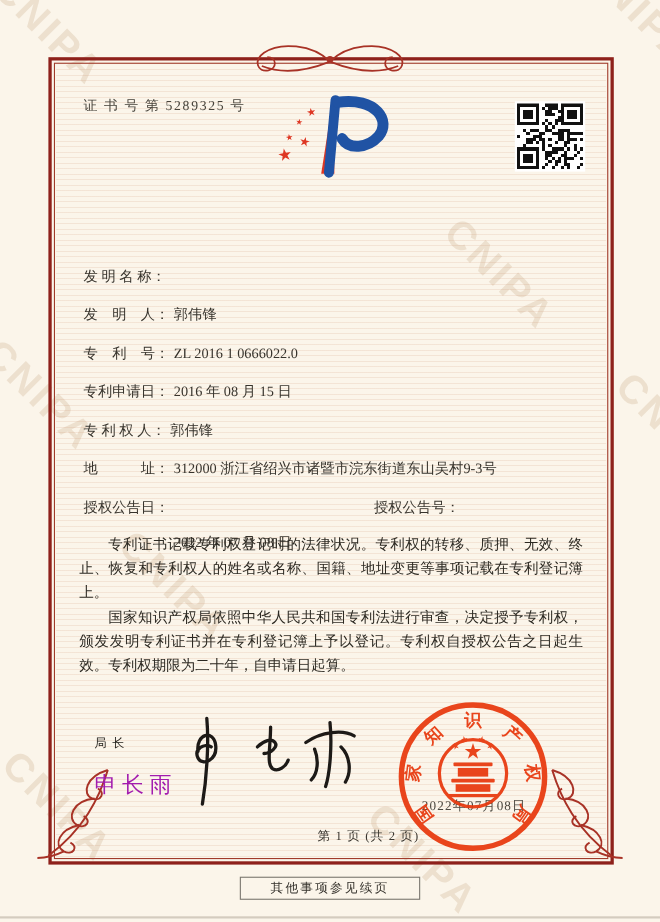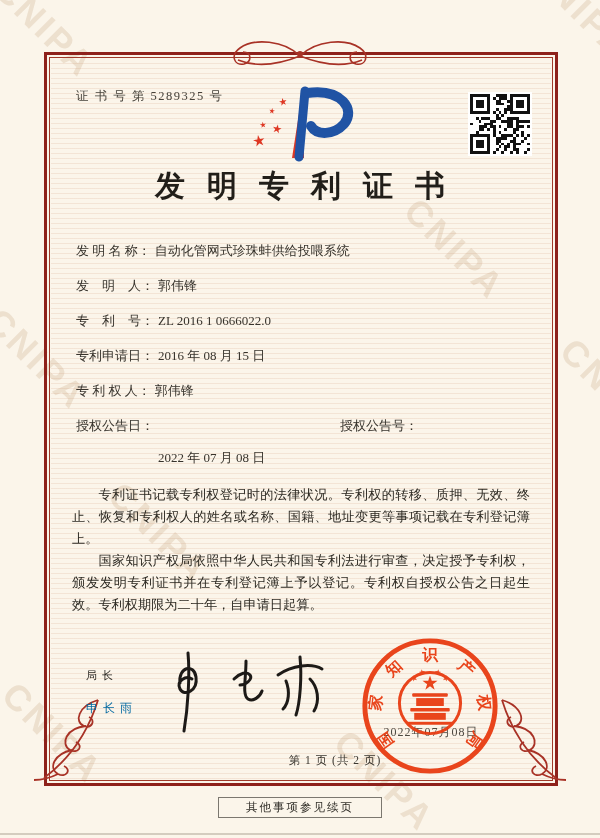--- a/index.html
+++ b/index.html
@@ -36,21 +36,21 @@
   .fvalue{margin-left:4px;}
   .fvalue.wide{flex:0 0 176px;margin-right:6px;margin-top:32px;}
 
   
   .body-text{position:absolute;left:72px;top:484px;width:458px;font-size:13.2px;line-height:22px;
              text-align:justify;color:#2c2922;}
   .body-text p{margin:0;text-indent:2em;}
 
   
   .sig-title{position:absolute;left:86px;top:668px;font-size:11px;letter-spacing:5px;color:#26231e;}
-  .sig-name{position:absolute;left:86px;top:700px;font-size:12px;letter-spacing:5px;color:#0369a1;}
+  .sig-name{position:absolute;left:86px;top:700px;font-size:20px;letter-spacing:5px;color:#a21caf;}
   .sig-hand{position:absolute;left:150px;top:645px;}
 
   
   .seal-date{position:absolute;left:362px;top:724px;width:138px;text-align:center;font-size:12px;
              color:#4c4840;letter-spacing:1px;z-index:1;}
   .seal{position:absolute;left:356px;top:632px;z-index:2;opacity:0.93;}
   .seal-char{font-size:16px;font-weight:bold;fill:#e8380d;text-anchor:middle;
              font-family:"Liberation Serif","DejaVu Serif",serif;}
 
   
@@ -348,43 +348,45 @@
         <rect x="5" y="20" width="1" height="1"></rect>
         <rect x="6" y="20" width="1" height="1"></rect>
         <rect x="8" y="20" width="1" height="1"></rect>
         <rect x="11" y="20" width="1" height="1"></rect>
         <rect x="14" y="20" width="1" height="1"></rect>
         <rect x="16" y="20" width="1" height="1"></rect>
         <rect x="19" y="20" width="1" height="1"></rect>
       </g>
   </svg>
 
-  <div class="title">发明专利证书</div>
 
   
   <div class="rows">
     <div class="row">
       <span class="flabel">发 明 名 称：</span>
-      <span class="fvalue">自动化管网式珍珠蚌供给投喂系统</span>
     </div>
     <div class="row">
       <span class="flabel">发　明　人：</span>
       <span class="fvalue">郭伟锋</span>
     </div>
     <div class="row">
       <span class="flabel">专　利　号：</span>
       <span class="fvalue">ZL 2016 1 0666022.0</span>
     </div>
     <div class="row">
       <span class="flabel">专利申请日：</span>
       <span class="fvalue">2016 年 08 月 15 日</span>
     </div>
     <div class="row">
       <span class="flabel">专 利 权 人：</span>
       <span class="fvalue">郭伟锋</span>
+    </div>
+    <div class="row">
+      <span class="flabel">地　　　址：</span>
+      <span class="fvalue">312000 浙江省绍兴市诸暨市浣东街道东山吴村9-3号</span>
     </div>
     <div class="row">
       <span class="flabel">授权公告日：</span>
       <span class="fvalue wide">2022 年 07 月 08 日</span>
       <span class="flabel">授权公告号：</span>
     </div>
   </div>
 
   
   <div class="body-text">

